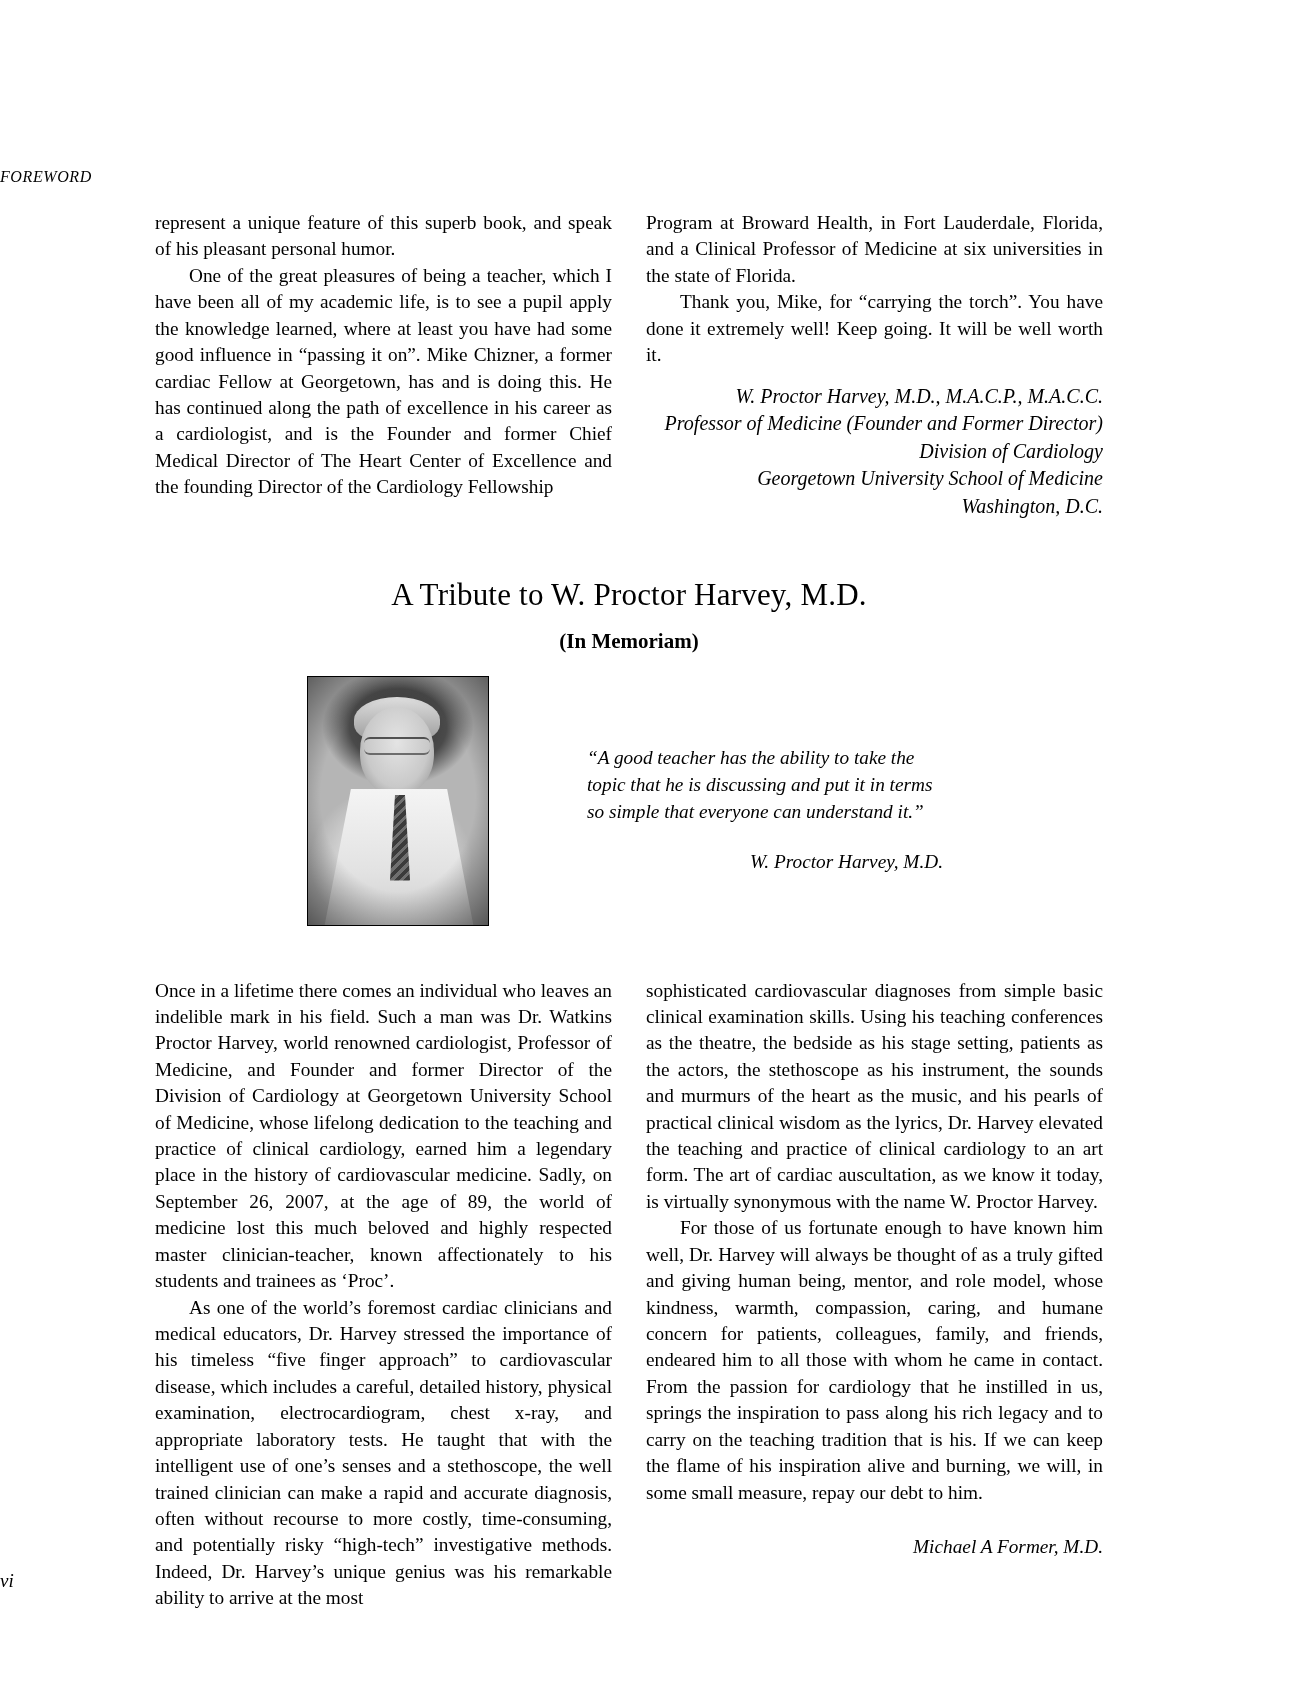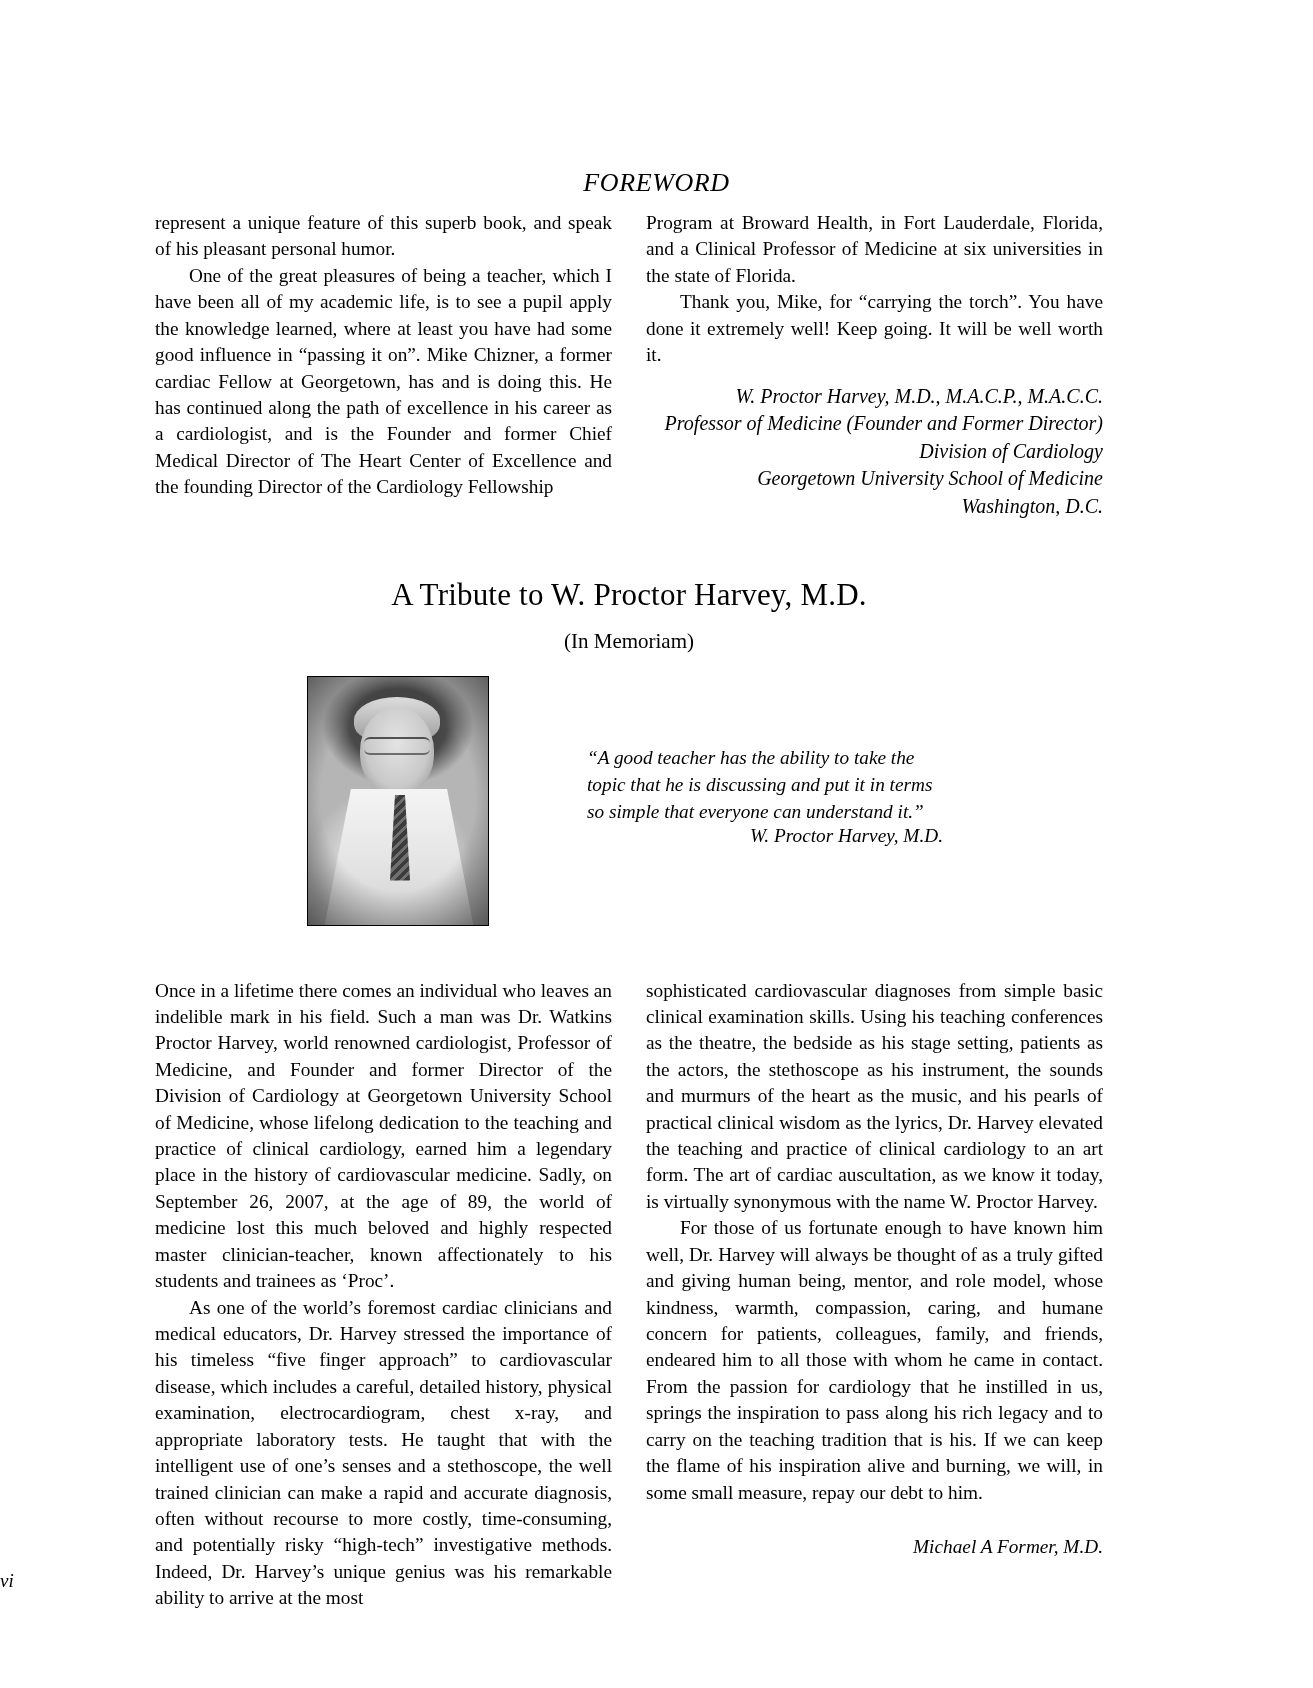--- a/index.html
+++ b/index.html
@@ -19,23 +19,23 @@
     left: 0; top: 0;
     width: 1313px;
     height: 1688px;
     overflow: hidden;
   }
   .running-head {
     position: absolute;
     top: 168px;
     left: 0;
     width: 1313px;
-    text-align: center;
-    font-style: italic;
-    font-size: 26px;
+    text-align: left;
+    font-style: italic;
+    font-size: 16px;
     letter-spacing: 0.6px;
   }
   .content {
     position: absolute;
     left: 155px;
     top: 210px;
     width: 948px;
   }
   .cols {
     display: flex;
@@ -65,21 +65,21 @@
   .tribute-title {
     margin-top: 56px;
     text-align: center;
     font-weight: normal;
     font-size: 31px;
     letter-spacing: 0.2px;
   }
   .tribute-sub {
     margin-top: 16px;
     text-align: center;
-    font-weight: normal;
+    font-weight: bold;
     font-size: 21px;
   }
   .photo-row {
     position: relative;
     margin-top: 22px;
     height: 260px;
   }
   .photo-frame {
     position: absolute;
     left: 152px;
@@ -146,20 +146,21 @@
     left: 432px;
     top: 68px;
     width: 364px;
   }
   .quote-text {
     font-style: italic;
     font-size: 19.3px;
     line-height: 1.4;
   }
   .quote-attr {
+    margin-top: 26px;
     text-align: right;
     font-style: italic;
     font-size: 19.3px;
     padding-right: 8px;
   }
   .body-cols {
     margin-top: 42px;
     display: flex;
     gap: 34px;
   }

